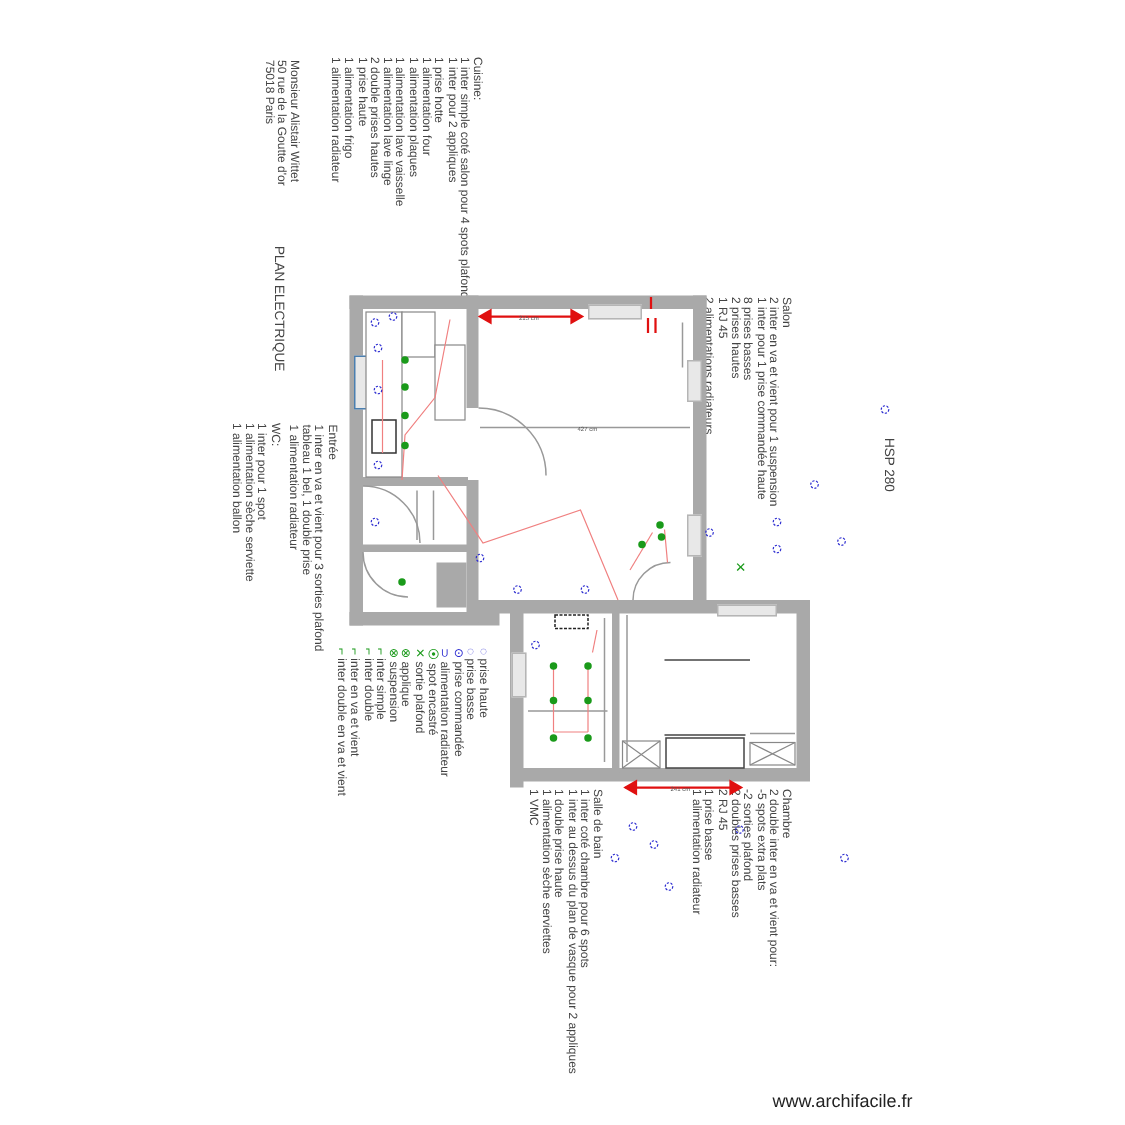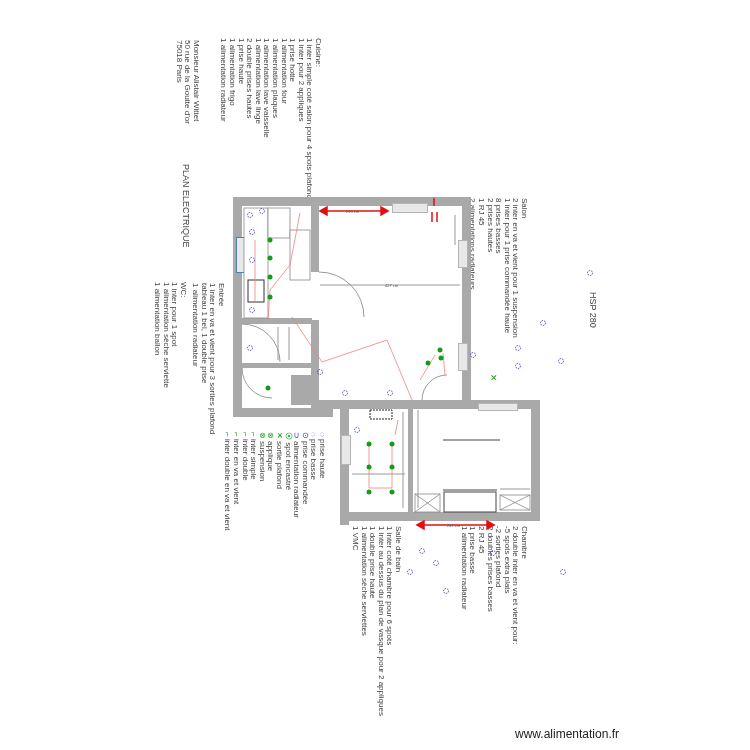--- a/index.html
+++ b/index.html
@@ -227,13 +227,13 @@
     <circle cx="422" cy="551" r="2.5"></circle>
       <circle cx="436" cy="563" r="2.5"></circle>
     <circle cx="410" cy="572" r="2.5"></circle>
       <circle cx="563" cy="572" r="2.5"></circle>
     <circle cx="446" cy="591" r="2.5"></circle>
       <circle cx="493" cy="553" r="2.5"></circle>
   </g>
   <text x="490" y="381" font-size="9" fill="#1a9a1a">✕</text>
 </svg>
 
-<div class="footer">www.alimentation.fr</div>
+<div class="footer">www.archifacile.fr</div>
 
 </body></html>

